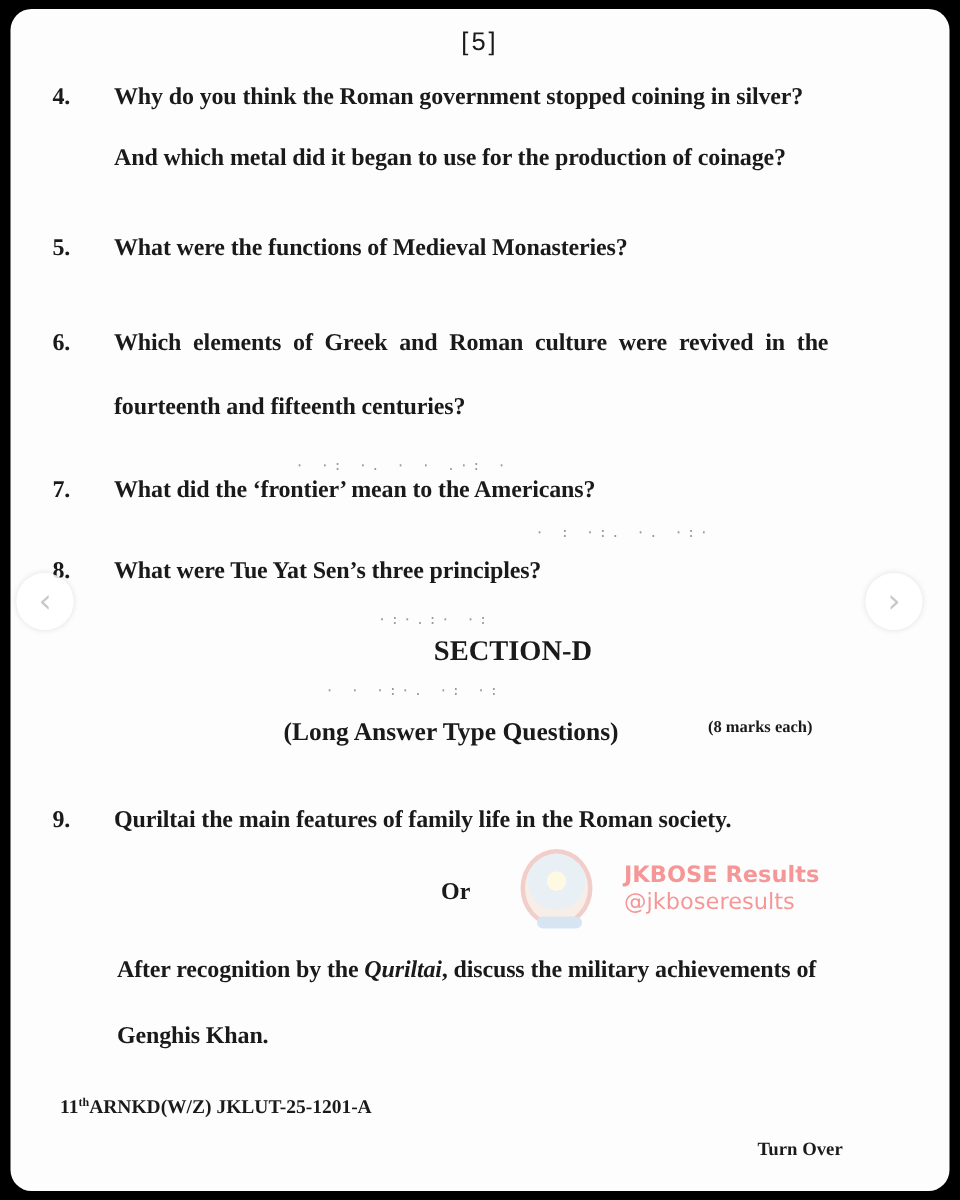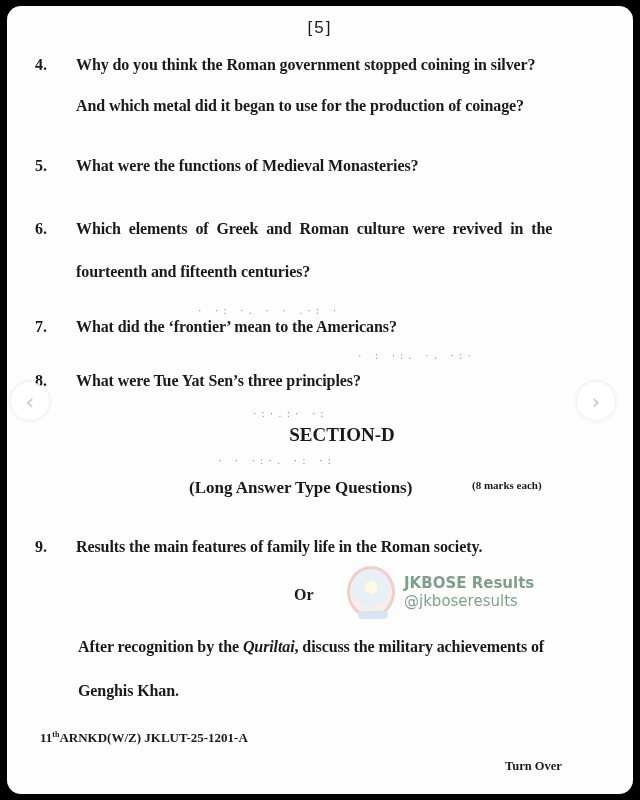--- a/index.html
+++ b/index.html
@@ -64,21 +64,21 @@
       width: 48px; height: 52px; border-radius: 50%;
       border: 3px solid #e9a9a0;
       background: radial-gradient(circle at 50% 40%, #fff6cc 0 18%, #d8e7f1 19% 55%, #f3e3d6 56%);
       box-sizing: border-box;
       position: relative;
     }
     .wm-logo::after {
       content: ""; position: absolute; left: 8px; bottom: -4px;
       width: 30px; height: 8px; background: #b9d2ea; border-radius: 4px;
     }
-    .wm-text { margin-left: 9px; font-family: "DejaVu Sans", sans-serif; color: #14532d; line-height: 1.2; }
+    .wm-text { margin-left: 21px; font-family: "DejaVu Sans", sans-serif; color: #ef4444; line-height: 1.2; }
     .wm-title { font-size: 15px; font-weight: bold; }
     .wm-handle { font-size: 15px; }
     .footer-code {
       position: absolute; top: 724px; left: 33px;
       font-family: Liberation Serif, serif; font-weight: bold; font-size: 13px;
     }
     .footer-code sup { font-size: 8px; }
     .footer-turn {
       position: absolute; top: 753px; left: 498px;
       font-family: "Liberation Serif", serif; font-weight: bold; font-size: 12.5px;
@@ -138,21 +138,21 @@
   <span class="noise" style="top:345px;left:350px;">· : ·:. ·. ·:·</span>
   <span class="noise" style="top:403px;left:245px;">·:·.:· ·:</span>
   <span class="noise" style="top:450px;left:210px;">· · ·:·. ·: ·:</span>
 
   <div class="section-title">SECTION-D</div>
   <div class="section-sub">(Long Answer Type Questions)</div>
   <div class="marks">(8 marks each)</div>
 
   <div class="q" style="top:532px;">
     <span class="q-num">9.</span>
-    <span class="q-text">Results the main features of family life in the Roman society.</span>
+    <span class="q-text">Quriltai the main features of family life in the Roman society.</span>
   </div>
 
   <div class="or-text">Or</div>
 
   <div class="watermark">
     <div class="wm-logo"></div>
     <div class="wm-text">
       <div class="wm-title">JKBOSE Results</div>
       <div class="wm-handle">@jkboseresults</div>
     </div>

